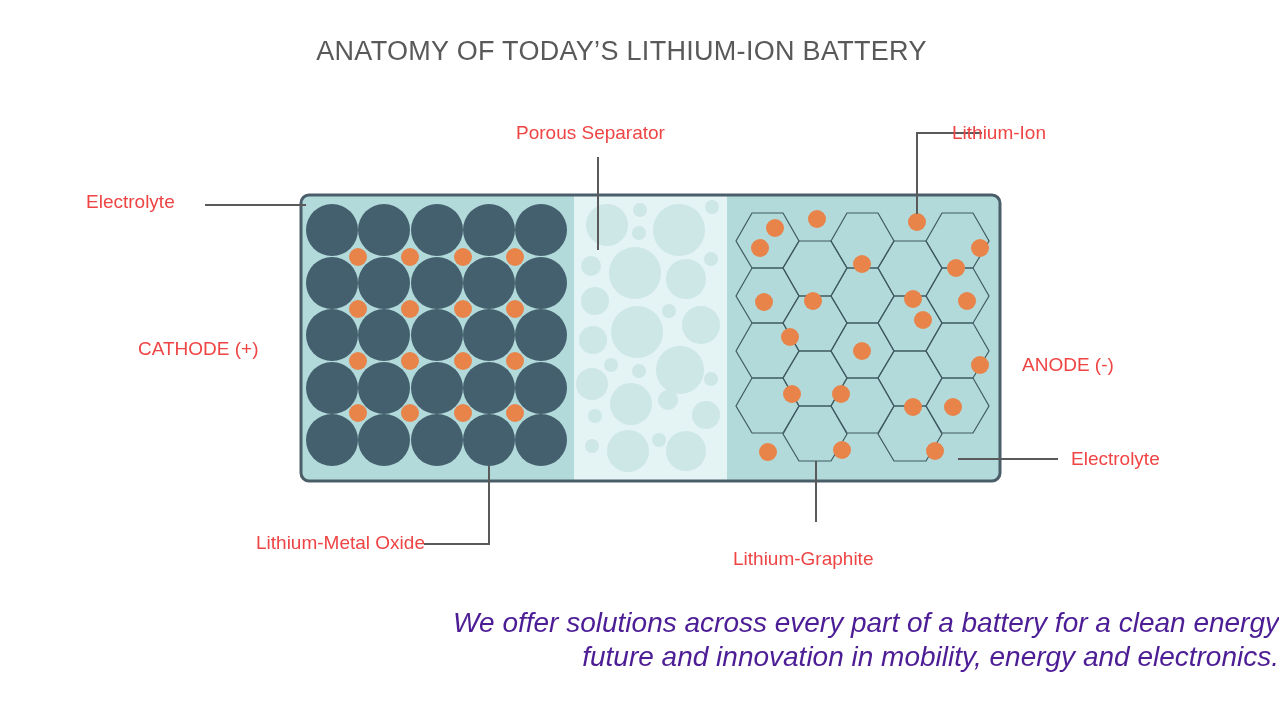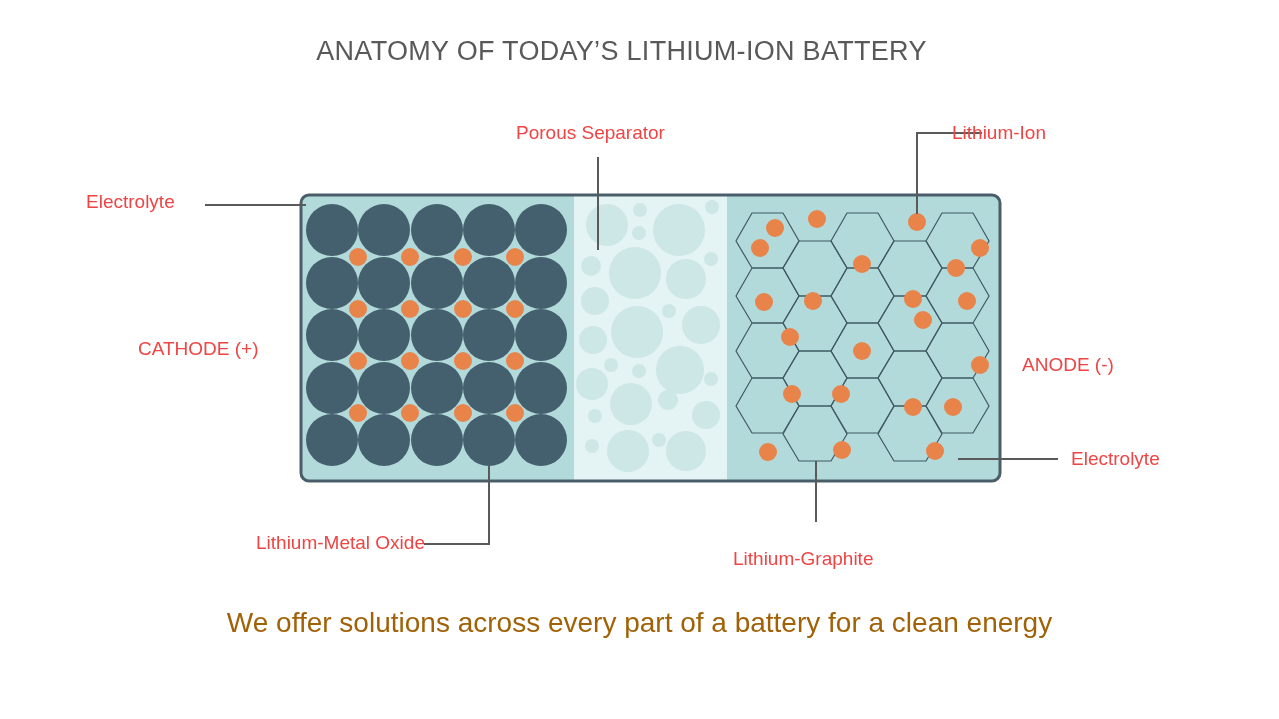--- a/index.html
+++ b/index.html
@@ -1,22 +1,22 @@
 <!DOCTYPE html>
 <html><head>
 <meta charset="utf-8">
 <style>
   html, body { margin:0; padding:0; background:#ffffff; }
   body { width:1279px; height:719px; position:relative; overflow:hidden;
          font-family:"Liberation Sans", "DejaVu Sans", sans-serif; color:#5b5b5b; }
   .title { position:absolute; left:0; width:1243px; top:36px; text-align:center;
            font-size:27px; letter-spacing:0.3px; color:#595959; }
   .lbl { position:absolute; font-size:19px; color:#ef4444; white-space:nowrap; }
-  .footer { position:absolute; left:0; width:1279px; top:606px; text-align:center;
-            font-size:28px; line-height:34px; color:#a16207; }
+  .footer { position:absolute; left:0; width:1279px; top:606px; text-align:right;
+            font-size:28px; line-height:34px; color:#4c1d95;font-style:italic; }
   svg.diagram { position:absolute; left:0; top:0; }
 </style>
 </head>
 <body>
 
 <div class="title">ANATOMY OF TODAY’S LITHIUM-ION BATTERY</div>
 
 <svg class="diagram" width="1279" height="719" viewBox="0 0 1279 719">
 
   <g>
@@ -168,13 +168,14 @@
 <div class="lbl" style="left:516px; top:122px;">Porous Separator</div>
 <div class="lbl" style="left:952px; top:122px;">Lithium-Ion</div>
 <div class="lbl" style="left:138px; top:338px;text-align:center;">CATHODE (+)</div>
 <div class="lbl" style="left:1022px; top:338px;margin-top:16px;">ANODE (-)</div>
 <div class="lbl" style="left:1071px; top:448px;">Electrolyte</div>
 <div class="lbl" style="left:212px; top:532px;margin-left:44px;">Lithium-Metal Oxide</div>
 <div class="lbl" style="left:733px; top:532px;margin-top:16px;">Lithium-Graphite</div>
 
 <div class="footer">
   <div>We offer solutions across every part of a battery for a clean energy</div>
+  <div>future and innovation in mobility, energy and electronics.</div>
 </div>
 
 </body></html>

